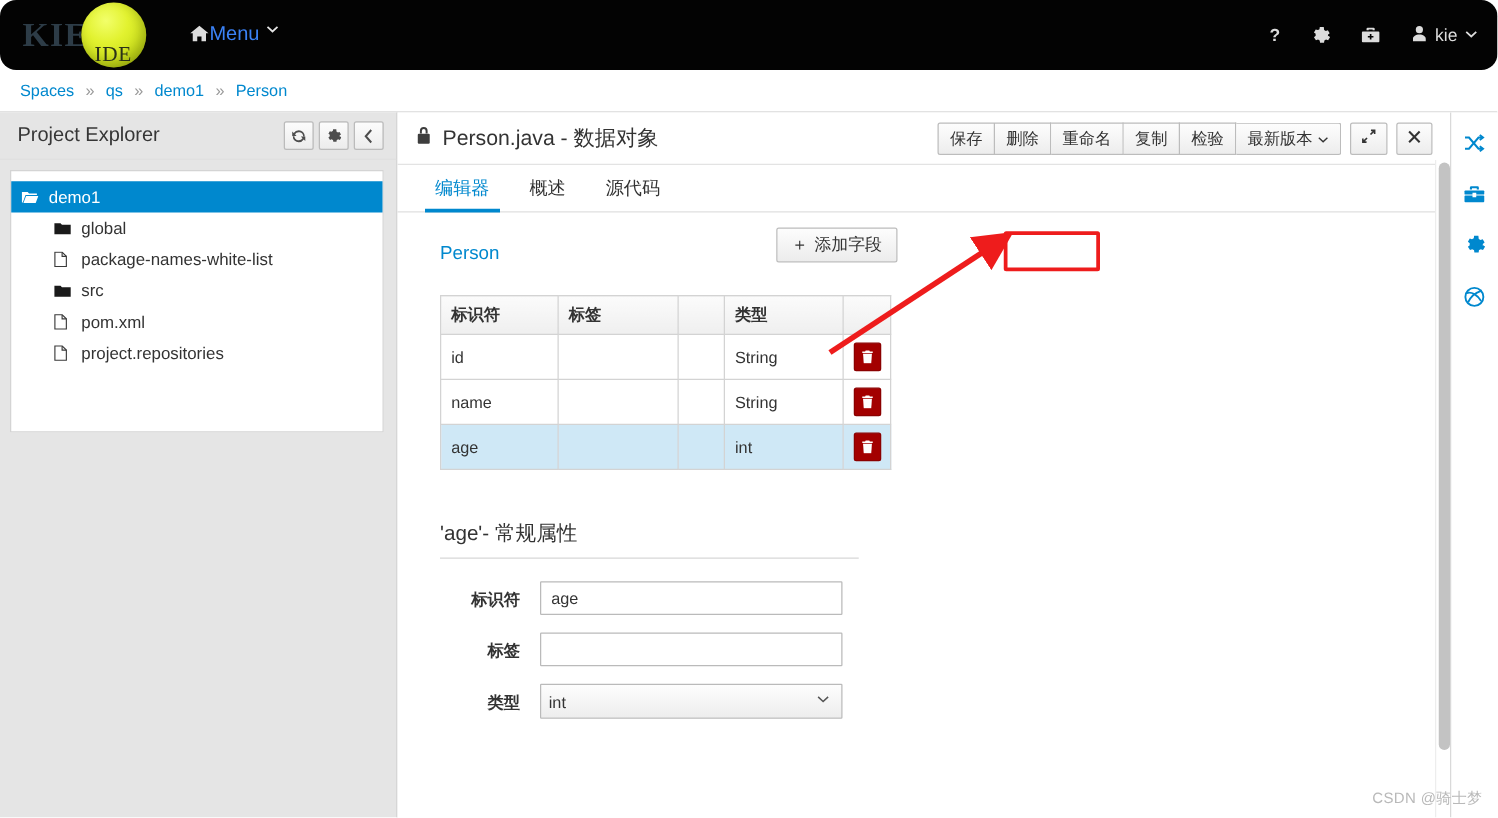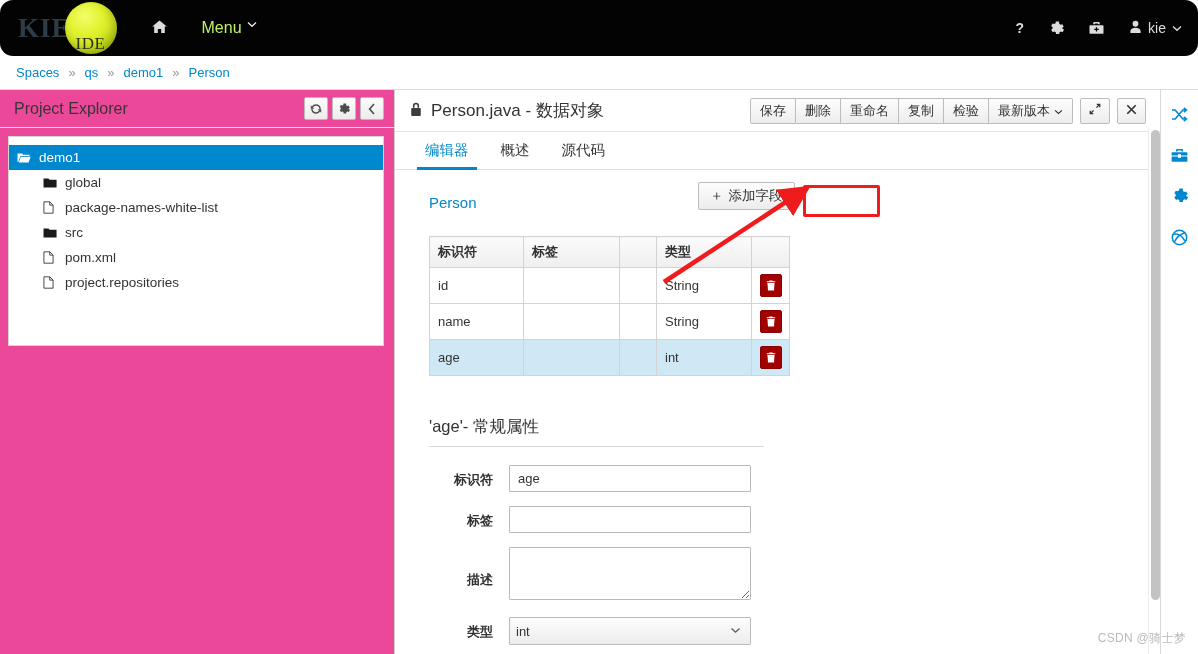--- a/index.html
+++ b/index.html
@@ -48,22 +48,21 @@
     letter-spacing: 0.5px;
   }
   .nav-home {
     margin-left: 34px;
     color: #dcdcdc;
     font-size: 17px;
     line-height: 1;
     cursor: pointer;
   }
   .nav-menu {
-    margin-left: 34px;
-    color: #bef264;
+    color: #3b82f6;
     font-size: 16px;
     cursor: pointer;
     display: flex; gap: 5px;
   }
   .nav-right {
     margin-left: auto;
     display: flex;
     align-items: center;
     gap: 25px;
     color: #dcdcdc;
@@ -83,23 +82,23 @@
     border-bottom: 1px solid #d9d9d9;
   }
   .bc-link { color: #0088ce; font-size: 13px; cursor: pointer; }
   .bc-sep { color: #9a9a9a; font-size: 13px; }
 
   
   .main { display: flex; height: 564px; position: relative; }
 
   
   .explorer {
-    width: 395px;
+    width: 318px;
     border-right: 1px solid #d1d1d1;
-    background: #ec4899;
+    background: #e5e5e5;
     display: flex;
     flex-direction: column;
   }
   .exp-header {
     height: 38px;
     display: flex;
     align-items: center;
     padding: 0 10px 0 14px;
     border-bottom: 1px solid #e0e0e0;
   }
@@ -682,26 +681,20 @@
               <input class="f-input" type="text" value="age" style="">
             </div>
           </div>
           <div class="frow">
             <div class="flabel">标签</div>
             <div class="ctrl">
               <input class="f-input" type="text" value="" style="">
             </div>
           </div>
           <div class="frow">
-            <div class="flabel mid">描述</div>
-            <div class="ctrl">
-              <textarea class="f-input" style=""></textarea>
-            </div>
-          </div>
-          <div class="frow">
             <div class="flabel">类型</div>
             <div class="ctrl sel-wrap">
               <select class="f-select">
                 <option>int</option>
               </select>
               <span class="sel-caret">
                 <svg width="11" height="7" viewBox="0 0 10 7" fill="none" stroke="#555" stroke-width="1.2">
                     <path d="M1 1.5 5 5.2 9 1.5"></path>
                   </svg>
               </span>

